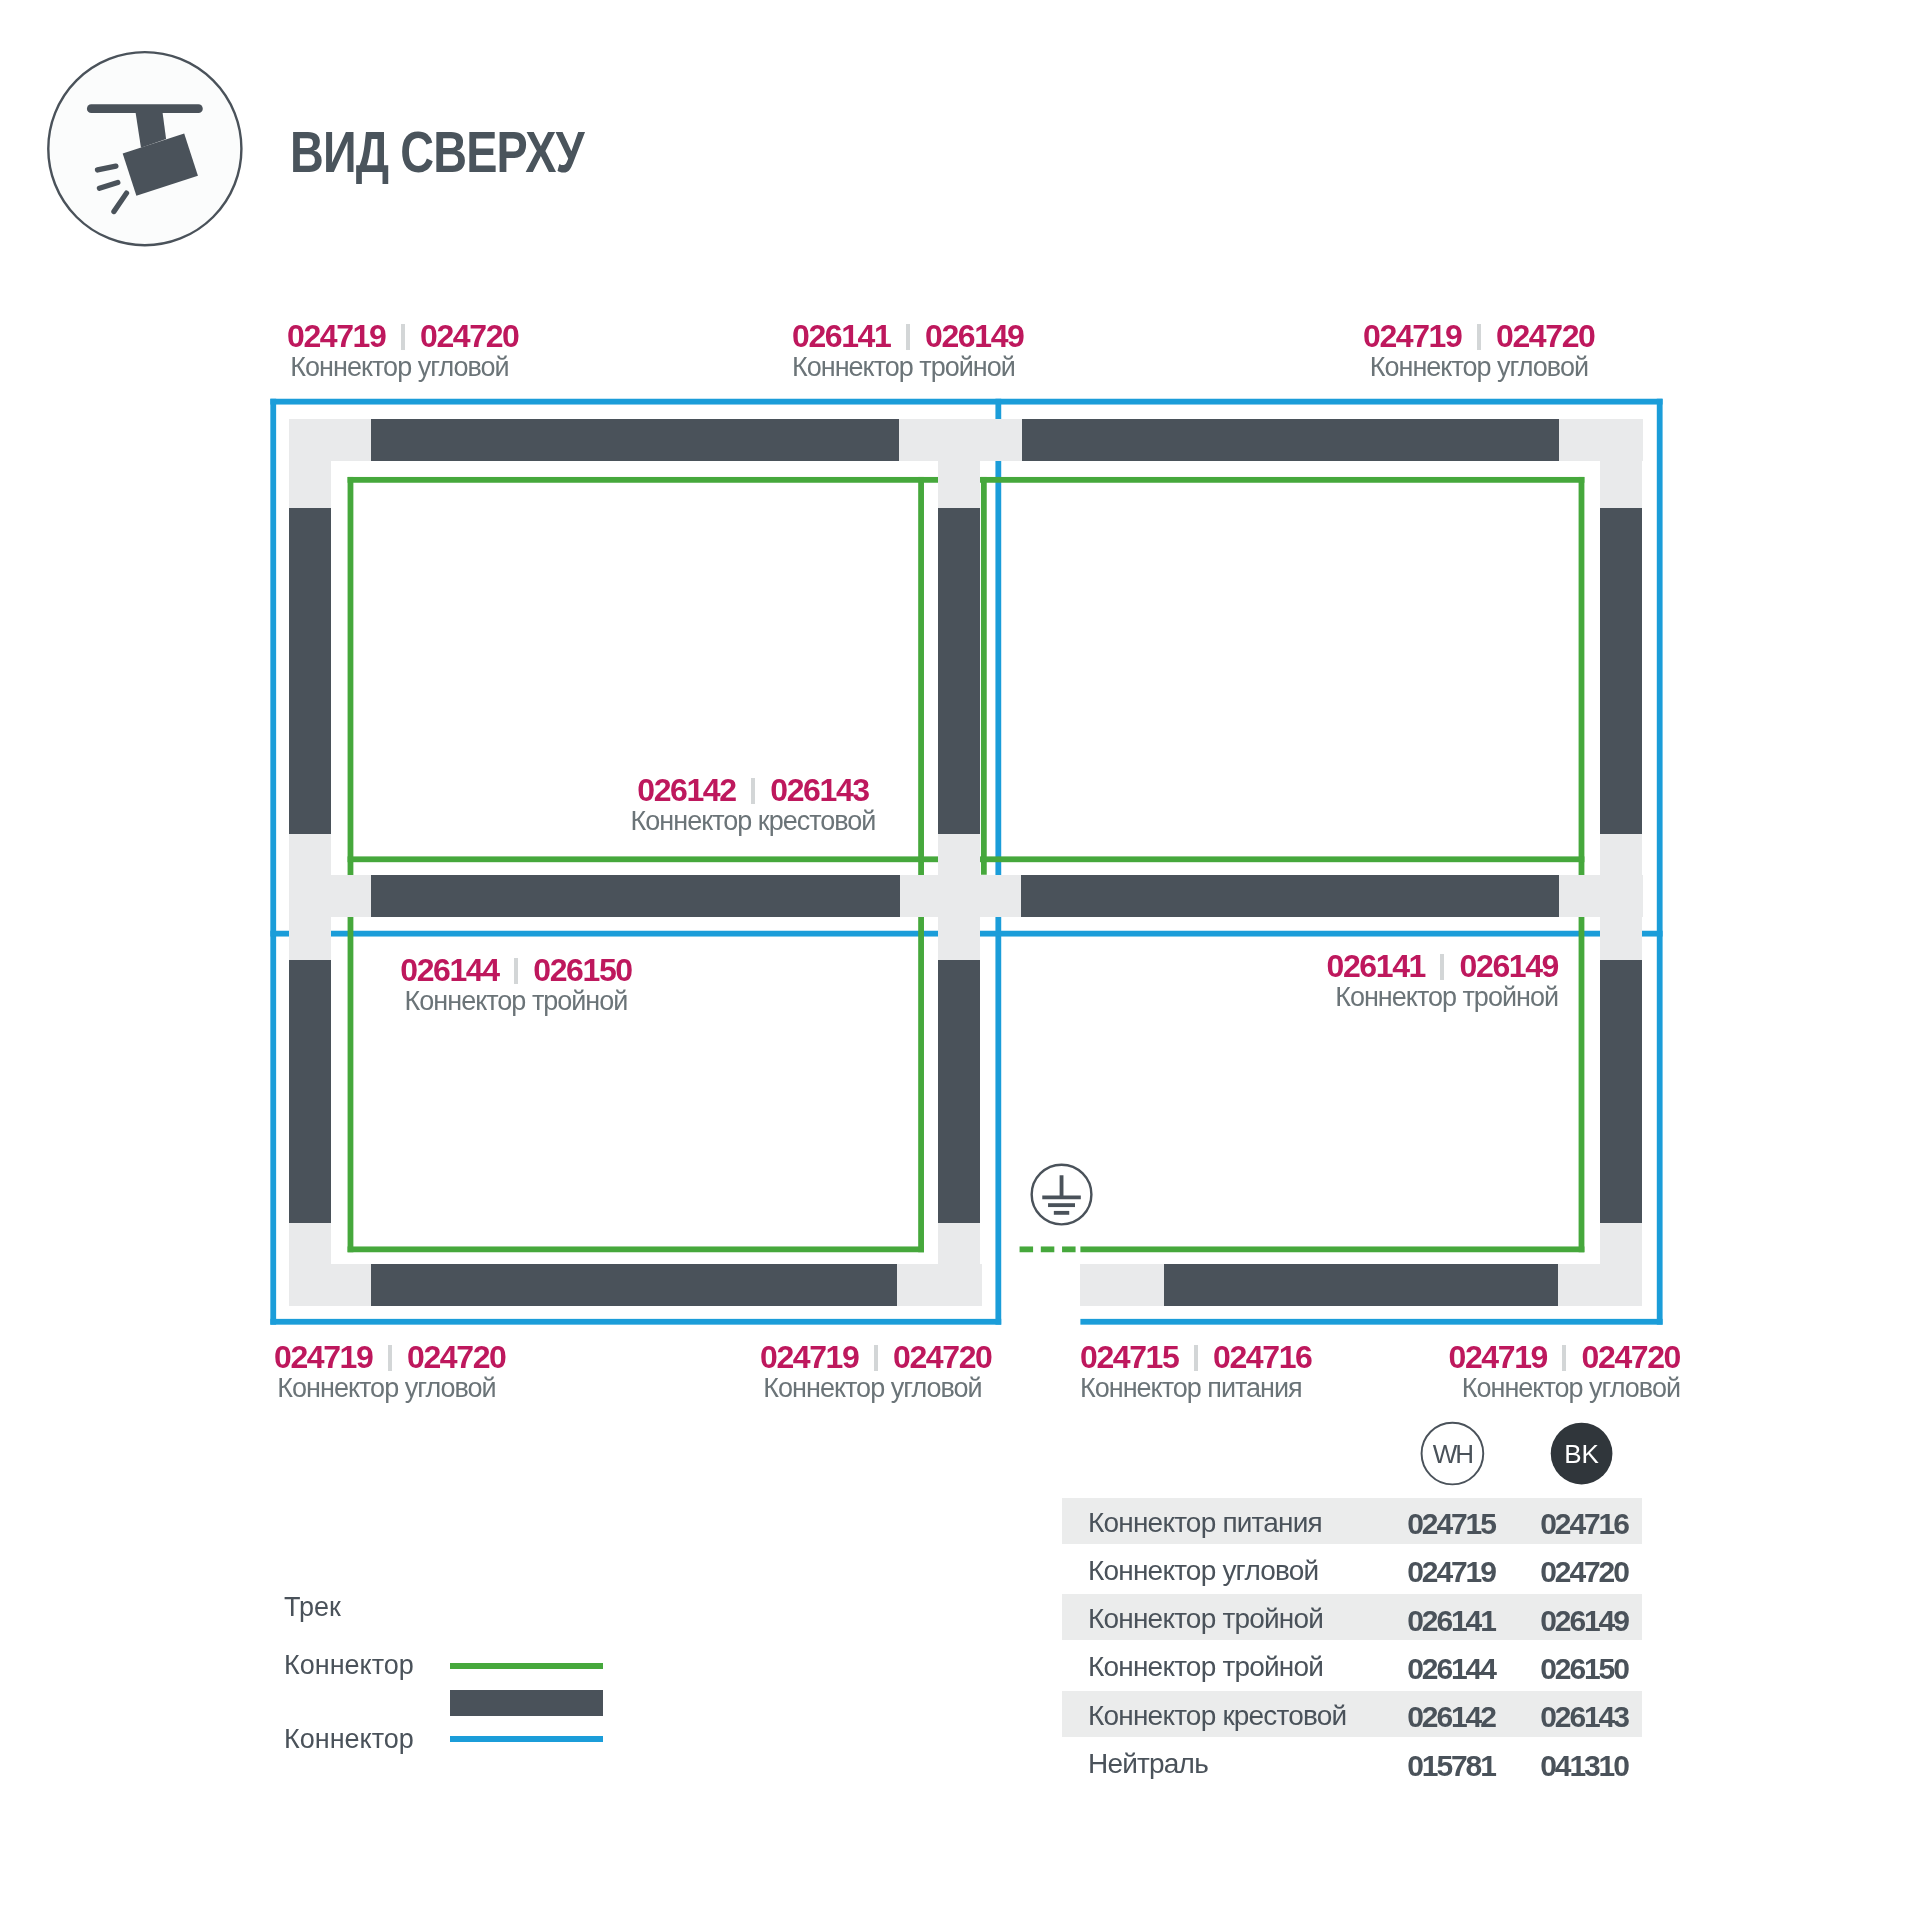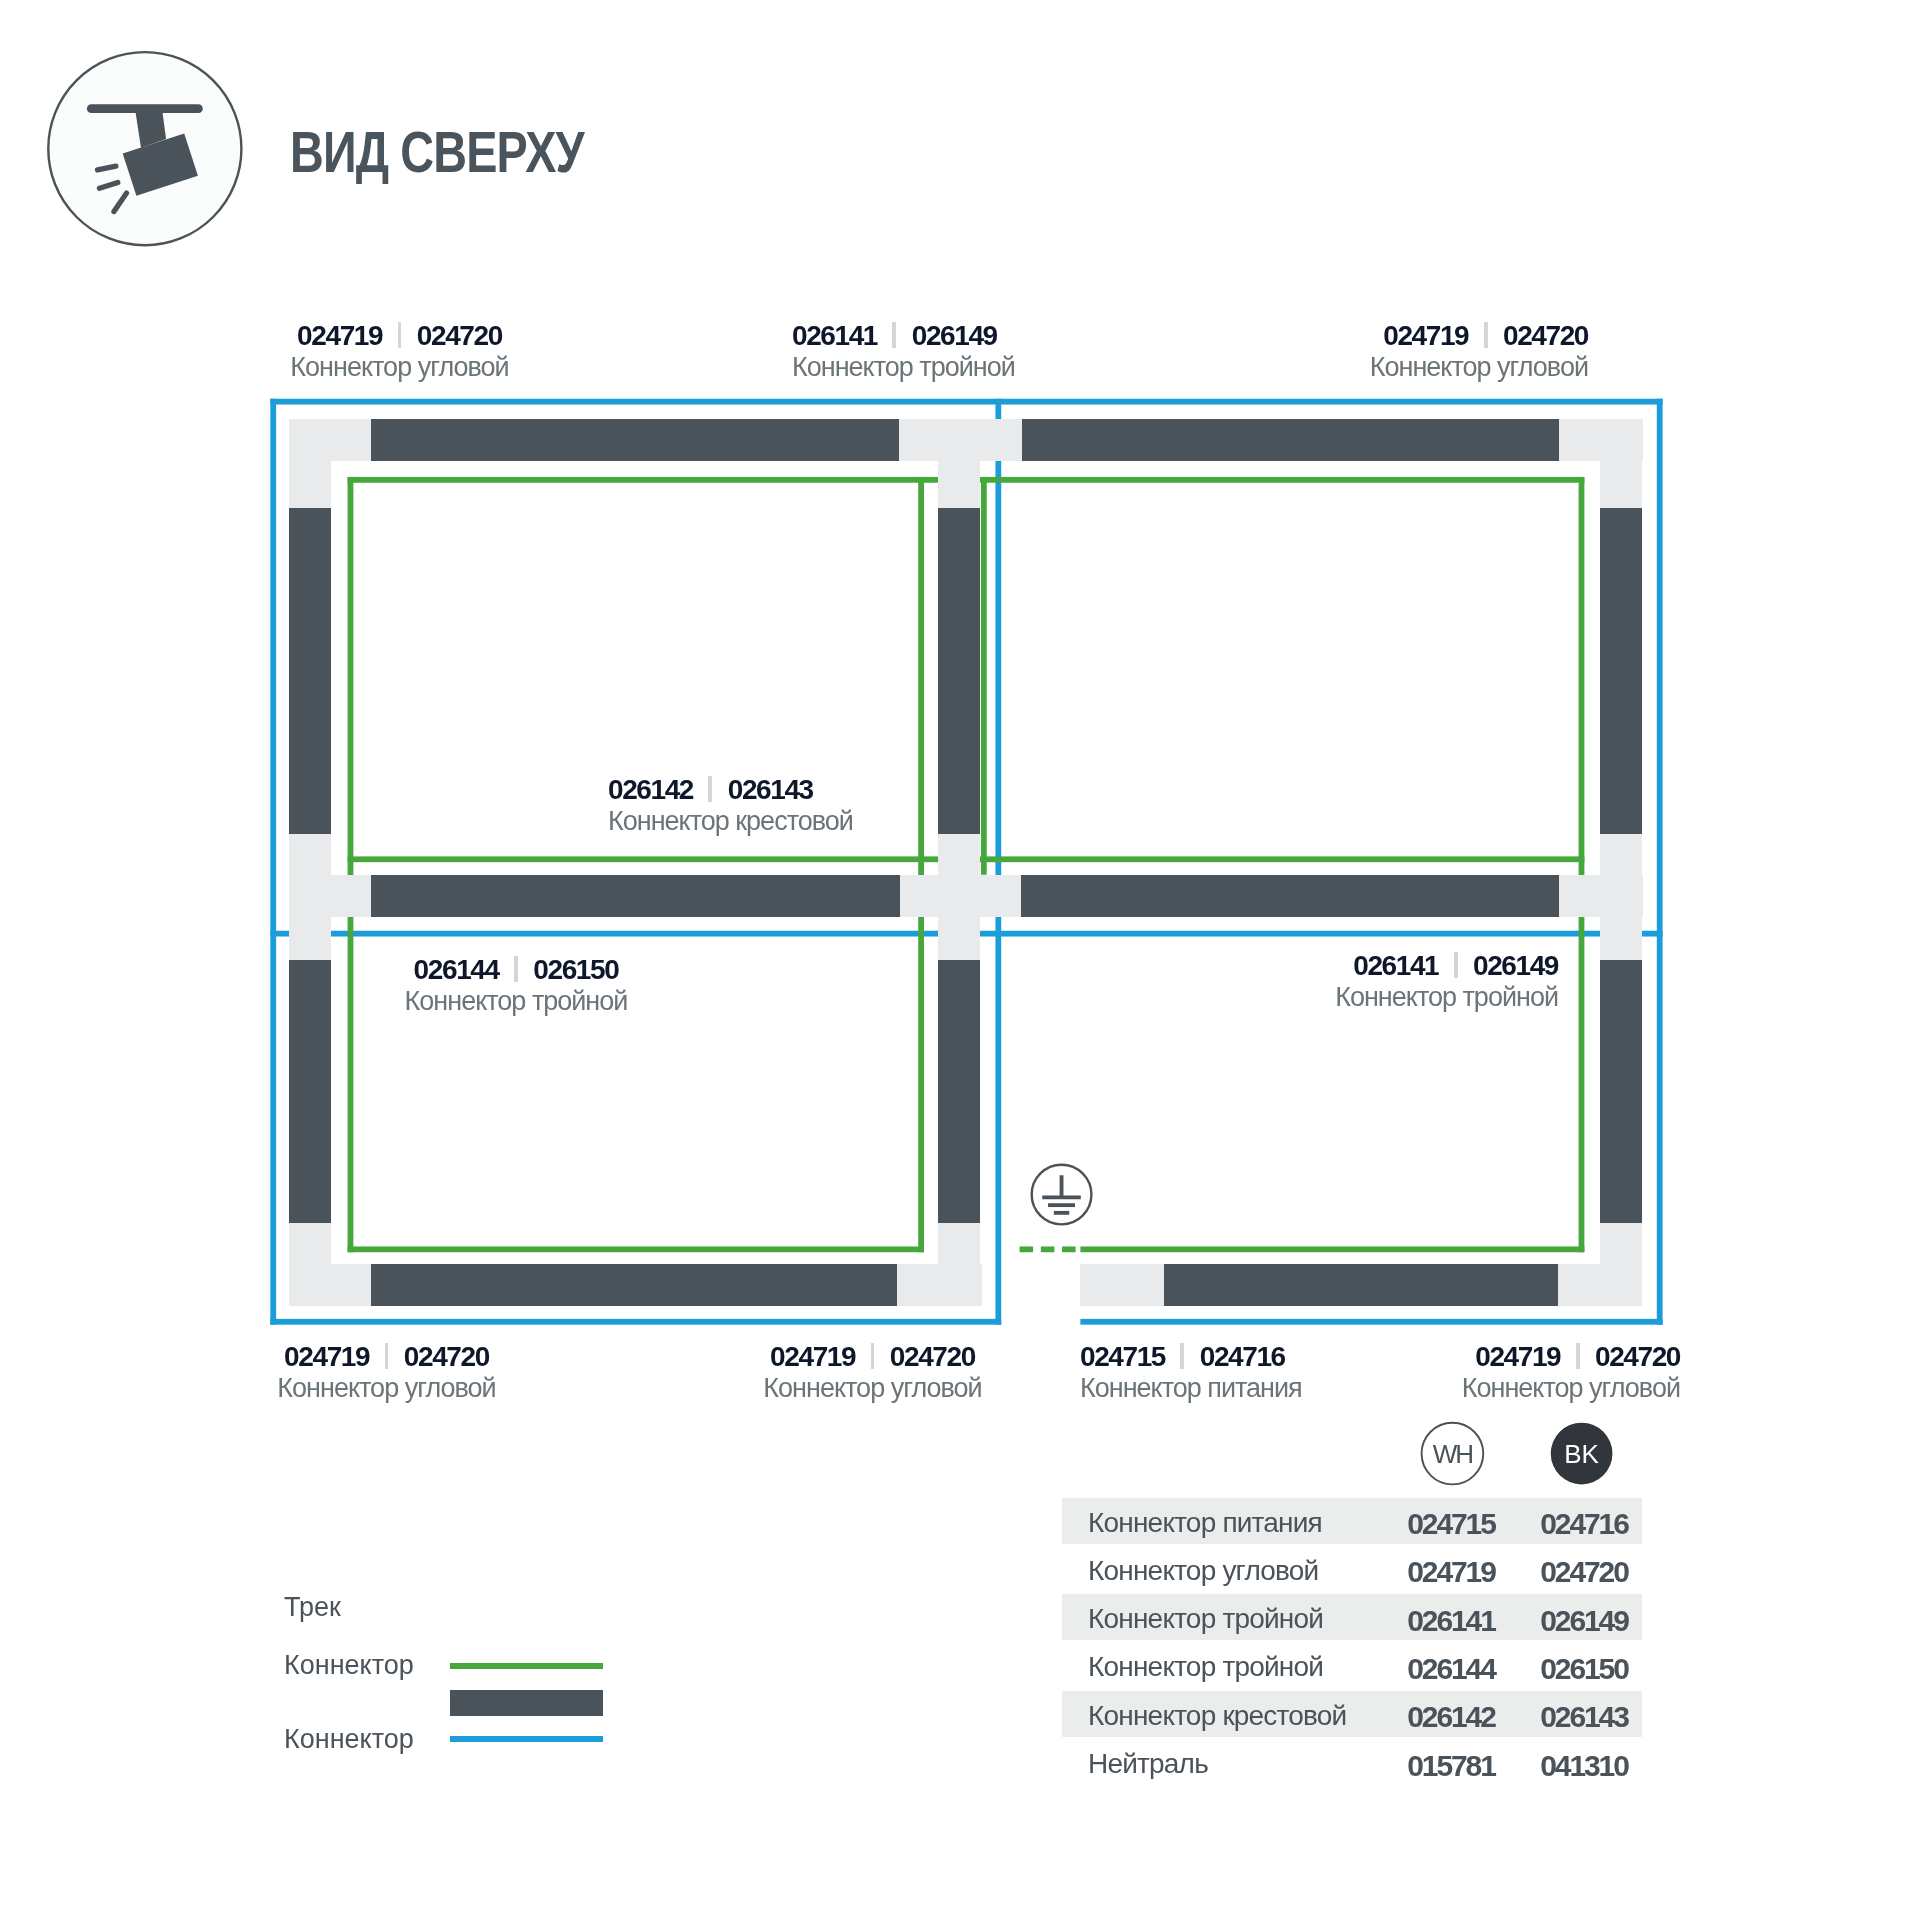--- a/index.html
+++ b/index.html
@@ -1,20 +1,20 @@
 <!DOCTYPE html>
 <html><head><meta charset="utf-8">
 <style>
   html,body{margin:0;padding:0}
   body{width:1931px;height:1931px;background:#ffffff;font-family:"Liberation Sans",sans-serif;position:relative;overflow:hidden}
   .abs{position:absolute}
   .band{position:absolute;background:#e9eaeb}
   .seg{position:absolute;background:#4a525a}
   .lb{position:absolute}
-  .num{font-weight:bold;font-size:28px;color:#0f172a;letter-spacing:-1.4px;line-height:28px;white-space:nowrap}
+  .num{font-weight:bold;font-size:32px;color:#be185d;letter-spacing:-1.4px;line-height:28px;white-space:nowrap}
   .sep{display:inline-block;width:3.9px;height:26px;background:#d3d6d7;margin:0 15.4px;vertical-align:-2.9px}
   .nm{font-size:27px;color:#6b7478;line-height:25px;margin-top:4.8px;letter-spacing:-1px;white-space:nowrap}
   .trow{position:absolute;left:1062px;width:580px;height:46px}
   .tgray{background:#ebecec}
   .tlabel{position:absolute;left:26px;top:8.7px;font-size:28px;color:#4a525a;letter-spacing:-0.8px;white-space:nowrap}
   .tn{position:absolute;top:8.7px;font-size:30px;font-weight:bold;color:#4a525a;letter-spacing:-2.1px;width:116px;text-align:center}
   .tn1{left:1393px}.tn2{left:1526px}
   .leg{position:absolute;left:284px;font-size:27px;color:#4a525a;letter-spacing:0}
 </style></head>
 <body>
@@ -88,21 +88,21 @@
 </div>
 <div class="lb" style="left:792px;top:322px;width:225px;text-align:left">
   <div class="num">026141<span class="sep"></span>026149</div>
   <div class="nm">Коннектор тройной</div>
 </div>
 <div class="lb" style="right:343px;top:322px;width:225px;text-align:right">
   <div class="num">024719<span class="sep"></span>024720</div>
   <div class="nm">Коннектор угловой</div>
 </div>
 
-<div class="lb" style="right:1033px;top:776px;width:290px;text-align:left">
+<div class="lb" style="right:1033px;top:776px;width:290px;text-align:center">
   <div class="num">026142<span class="sep"></span>026143</div>
   <div class="nm">Коннектор крестовой</div>
 </div>
 
 <div class="lb" style="left:371px;top:956px;width:290px;text-align:center">
   <div class="num">026144<span class="sep"></span>026150</div>
   <div class="nm">Коннектор тройной</div>
 </div>
 
 <div class="lb" style="right:373px;top:952px;width:290px;text-align:right">

